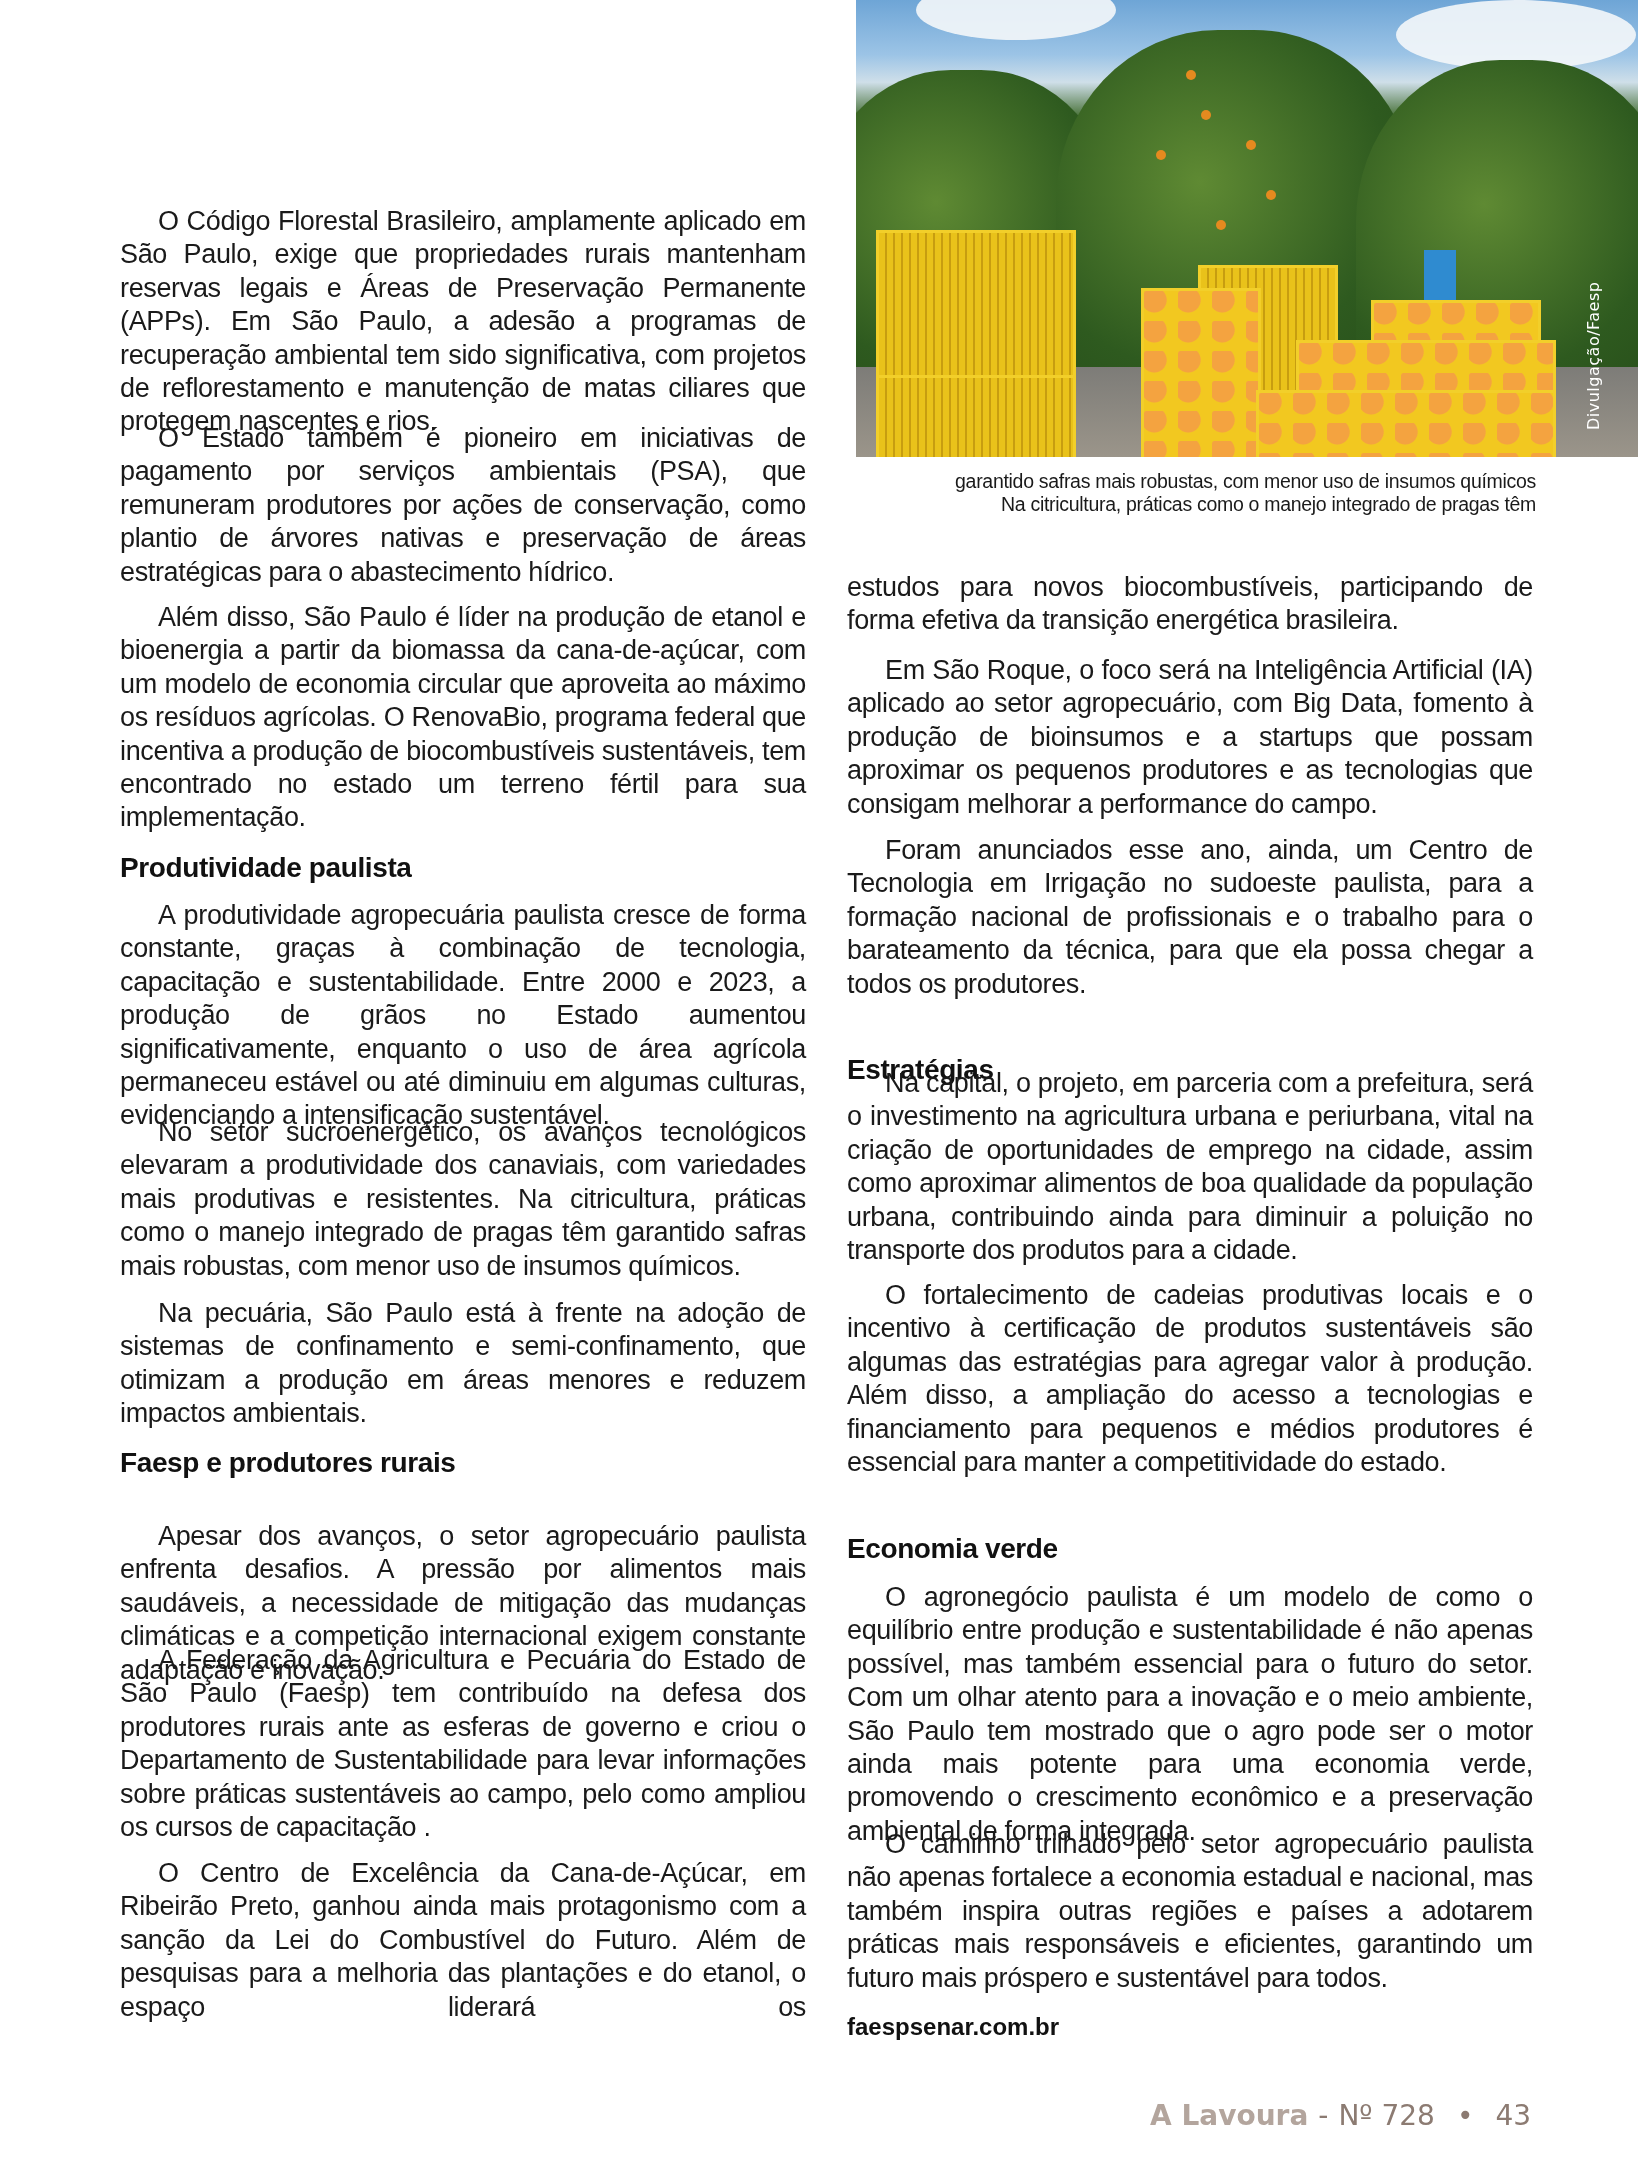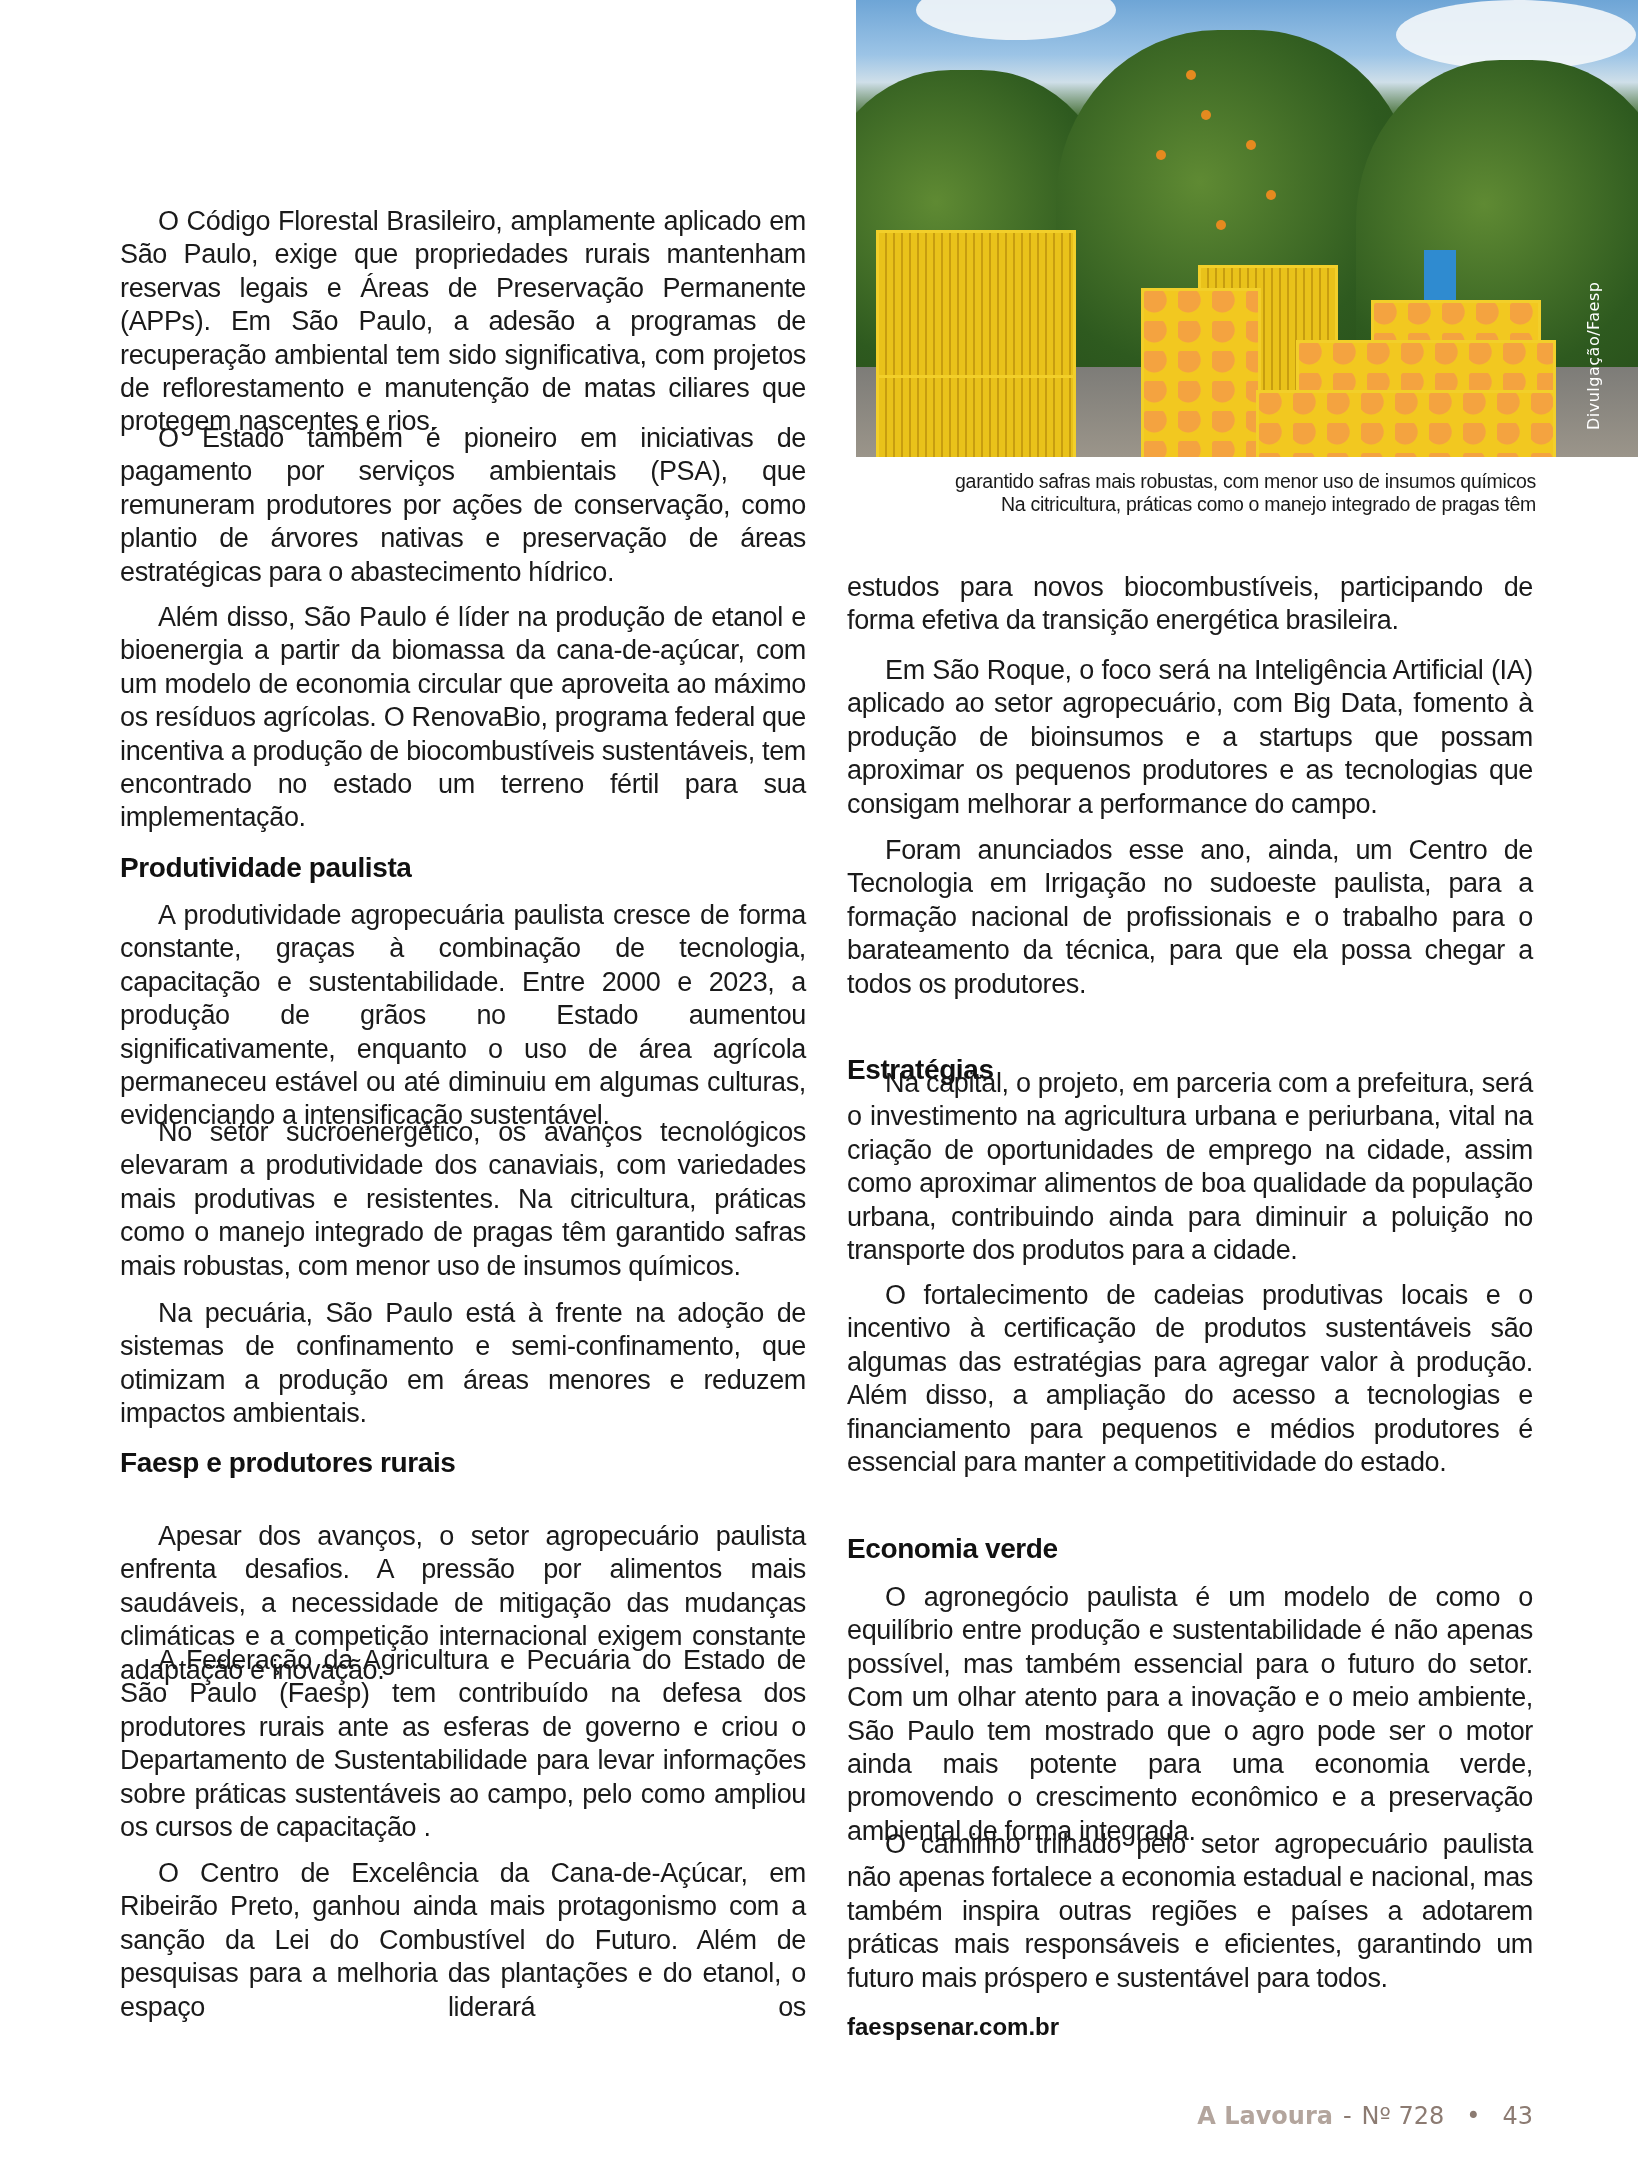--- a/index.html
+++ b/index.html
@@ -41,22 +41,22 @@
     color: #ffffff; font-size: 16px; letter-spacing: 0.5px; white-space: nowrap;
     font-family: "DejaVu Sans", sans-serif;
   }
   .caption {
     position: absolute; left: 856px; top: 470px; width: 680px; text-align: right;
     font-size: 19.5px; line-height: 23px; color: #1a1a1a; letter-spacing: -0.3px;
     font-family: "Liberation Sans Narrow", "Liberation Sans", sans-serif;
   }
   .caption span { display: block; }
   .footer {
-    position: absolute; top: 2101px; left: 1150px; width: 383px; text-align: right;
-    font-size: 24px; line-height: 30px; color: #8c7b72; white-space: nowrap;
+    position: absolute; top: 2101px; left: 1150px; width: 383px; 
+    font-size: 28px; line-height: 30px; color: #8c7b72; white-space: nowrap;
     font-family: "DejaVu Sans", sans-serif;
   }
   .footer .mag { color: #b3a59d; font-weight: bold; }
   .footer .sep { margin: 0 10px; }
   .footer .dot { margin: 0 22px; }
 </style>
 </head>
 <body>
 
 <div class="photo">

